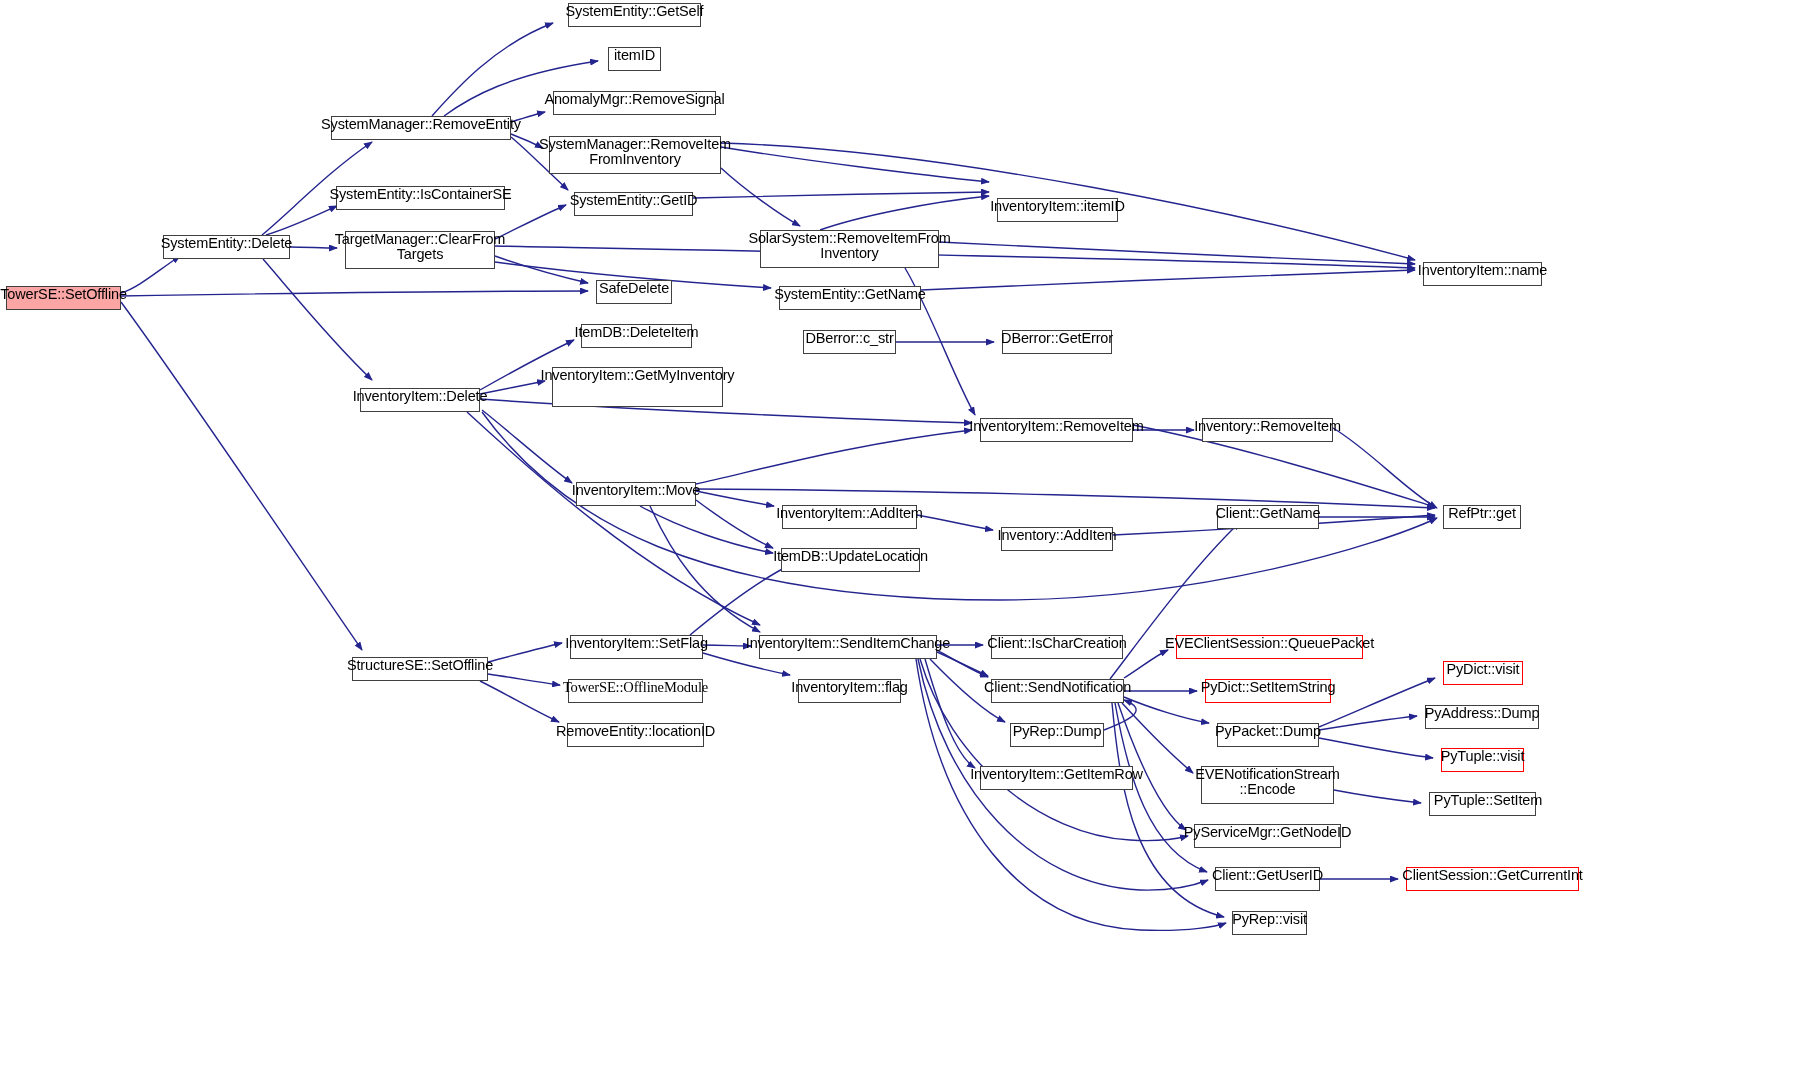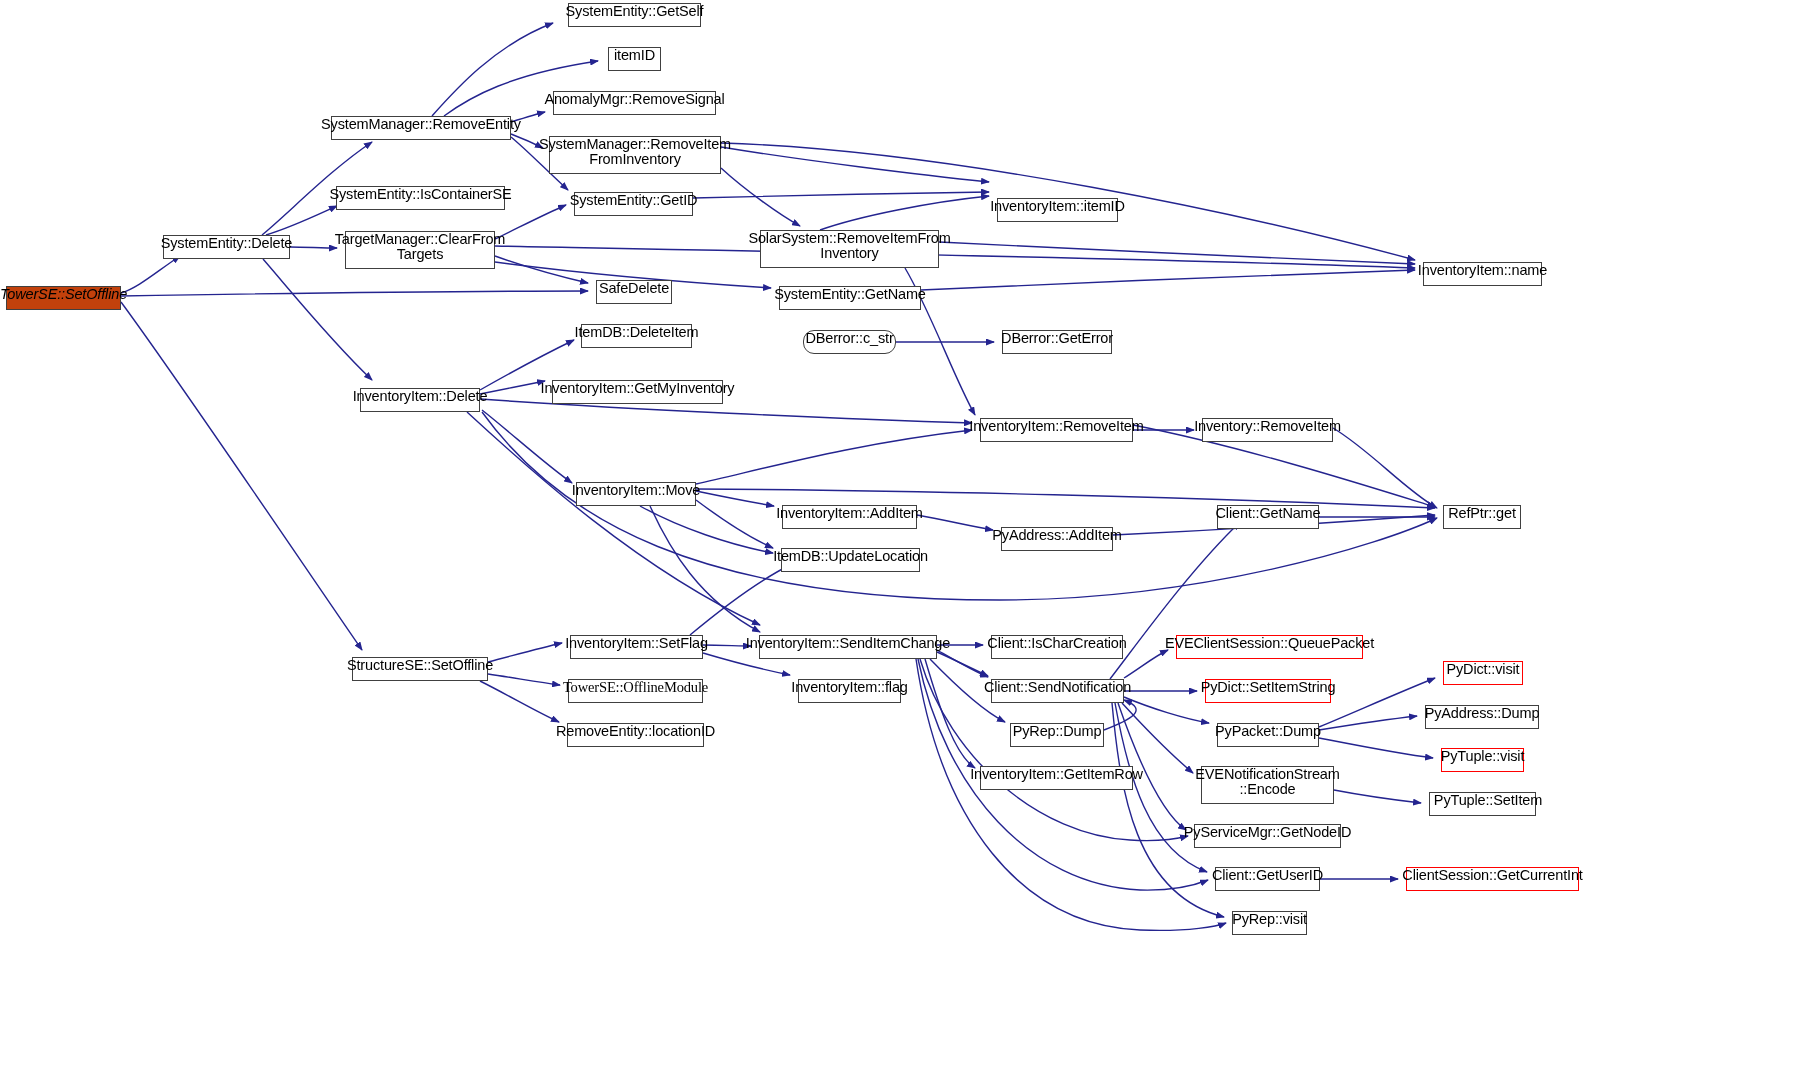--- a/index.html
+++ b/index.html
@@ -39,23 +39,22 @@
     line-height: 15px;
     letter-spacing: -0.15px;
     white-space: pre-line;
     font-family: "Liberation Sans", sans-serif;
     z-index: 2;
   }
   .node.red {
     border-color: #ff0000;
   }
   .node.root {
-    background: #c2410c;
+    background: #fca5a5;
     border-color: #404040;
-    font-style: italic;
   }
   .node-label {
     display: block;
     white-space: pre-line;
     pointer-events: none;
   }
 </style>
 </head>
 <body>
 
@@ -151,38 +150,38 @@
       <div class="node" style="left: 360px; top: 388px; width: 120px; height: 24px;"><span class="node-label">InventoryItem::Delete</span></div>
       <div class="node" style="left: 352px; top: 657px; width: 136px; height: 24px;"><span class="node-label">StructureSE::SetOffline</span></div>
       <div class="node" style="left: 568px; top: 3px; width: 133px; height: 24px;"><span class="node-label">SystemEntity::GetSelf</span></div>
       <div class="node" style="left: 608px; top: 47px; width: 53px; height: 24px;"><span class="node-label">itemID</span></div>
       <div class="node" style="left: 553px; top: 91px; width: 163px; height: 24px;"><span class="node-label">AnomalyMgr::RemoveSignal</span></div>
       <div class="node" style="left: 549px; top: 136px; width: 172px; height: 38px;"><span class="node-label">SystemManager::RemoveItem
 FromInventory</span></div>
       <div class="node" style="left: 574px; top: 192px; width: 119px; height: 24px;"><span class="node-label">SystemEntity::GetID</span></div>
       <div class="node" style="left: 596px; top: 280px; width: 76px; height: 24px;"><span class="node-label">SafeDelete</span></div>
       <div class="node" style="left: 581px; top: 324px; width: 111px; height: 24px;"><span class="node-label">ItemDB::DeleteItem</span></div>
-      <div class="node" style="left: 552px; top: 380px; width: 171px; height: 24px;"><span class="node-label">InventoryItem::GetMyInventory</span></div>
+      <div class="node" style="left: 552px; top: 367px; width: 171px; height: 40px;"><span class="node-label">InventoryItem::GetMyInventory</span></div>
       <div class="node" style="left: 576px; top: 482px; width: 120px; height: 24px;"><span class="node-label">InventoryItem::Move</span></div>
       <div class="node" style="left: 570px; top: 635px; width: 133px; height: 24px;"><span class="node-label">InventoryItem::SetFlag</span></div>
       <div class="node" style="left: 568px; top: 679px; width: 135px; height: 24px; font-family: Liberation Serif, serif;"><span class="node-label">TowerSE::OfflineModule</span></div>
       <div class="node" style="left: 567px; top: 723px; width: 137px; height: 24px;"><span class="node-label">RemoveEntity::locationID</span></div>
       <div class="node" style="left: 760px; top: 230px; width: 179px; height: 38px;"><span class="node-label">SolarSystem::RemoveItemFrom
 Inventory</span></div>
       <div class="node" style="left: 779px; top: 286px; width: 142px; height: 24px;"><span class="node-label">SystemEntity::GetName</span></div>
-      <div class="node" style="left: 803px; top: 330px; width: 93px; height: 24px; border-radius: 11px;"><span class="node-label">DBerror::c_str</span></div>
+      <div class="node" style="left: 803px; top: 330px; width: 93px; height: 24px;"><span class="node-label">DBerror::c_str</span></div>
       <div class="node" style="left: 782px; top: 505px; width: 135px; height: 24px;"><span class="node-label">InventoryItem::AddItem</span></div>
       <div class="node" style="left: 781px; top: 548px; width: 139px; height: 24px;"><span class="node-label">ItemDB::UpdateLocation</span></div>
       <div class="node" style="left: 759px; top: 635px; width: 178px; height: 24px;"><span class="node-label">InventoryItem::SendItemChange</span></div>
       <div class="node" style="left: 798px; top: 679px; width: 103px; height: 24px;"><span class="node-label">InventoryItem::flag</span></div>
       <div class="node" style="left: 980px; top: 766px; width: 153px; height: 24px;"><span class="node-label">InventoryItem::GetItemRow</span></div>
       <div class="node" style="left: 997px; top: 186px; width: 121px; height: 24px; margin-top: 12px;"><span class="node-label">InventoryItem::itemID</span></div>
       <div class="node" style="left: 1002px; top: 330px; width: 110px; height: 24px;"><span class="node-label">DBerror::GetError</span></div>
       <div class="node" style="left: 980px; top: 418px; width: 153px; height: 24px;"><span class="node-label">InventoryItem::RemoveItem</span></div>
-      <div class="node" style="left: 1001px; top: 527px; width: 112px; height: 24px;"><span class="node-label">PyAddress::AddItem</span></div>
+      <div class="node" style="left: 1001px; top: 527px; width: 112px; height: 24px;"><span class="node-label">Inventory::AddItem</span></div>
       <div class="node" style="left: 991px; top: 635px; width: 132px; height: 24px;"><span class="node-label">Client::IsCharCreation</span></div>
       <div class="node" style="left: 991px; top: 679px; width: 133px; height: 24px;"><span class="node-label">Client::SendNotification</span></div>
       <div class="node" style="left: 1010px; top: 723px; width: 94px; height: 24px;"><span class="node-label">PyRep::Dump</span></div>
       <div class="node" style="left: 1202px; top: 418px; width: 131px; height: 24px;"><span class="node-label">Inventory::RemoveItem</span></div>
       <div class="node" style="left: 1217px; top: 505px; width: 102px; height: 24px;"><span class="node-label">Client::GetName</span></div>
       <div class="node red" style="left: 1176px; top: 635px; width: 187px; height: 24px;"><span class="node-label">EVEClientSession::QueuePacket</span></div>
       <div class="node red" style="left: 1205px; top: 679px; width: 126px; height: 24px;"><span class="node-label">PyDict::SetItemString</span></div>
       <div class="node" style="left: 1217px; top: 723px; width: 102px; height: 24px;"><span class="node-label">PyPacket::Dump</span></div>
       <div class="node" style="left: 1201px; top: 766px; width: 133px; height: 38px;"><span class="node-label">EVENotificationStream
 ::Encode</span></div>

